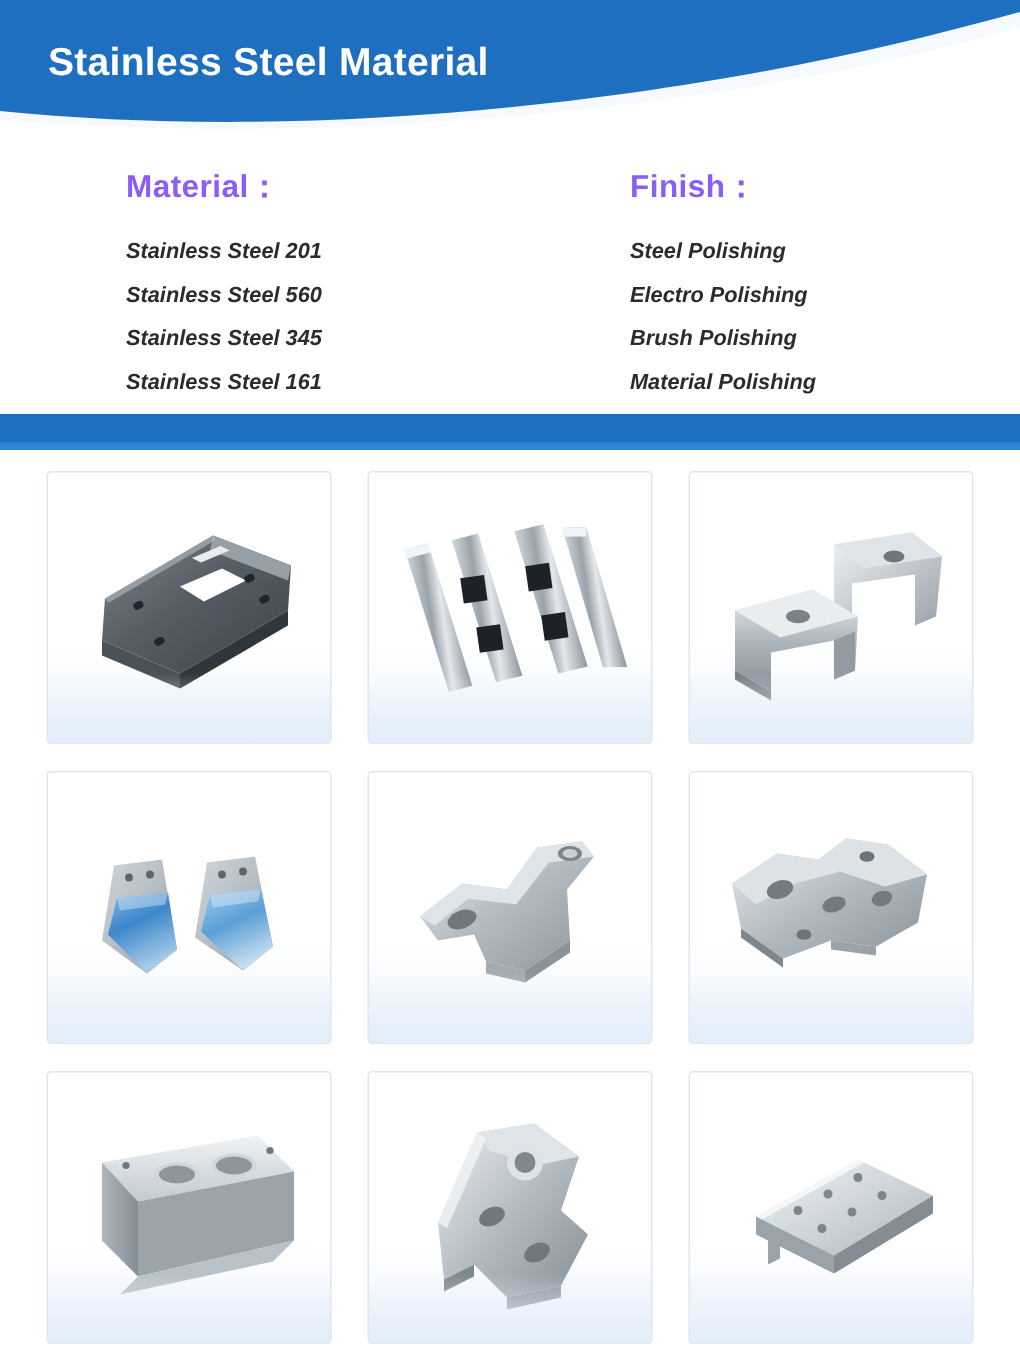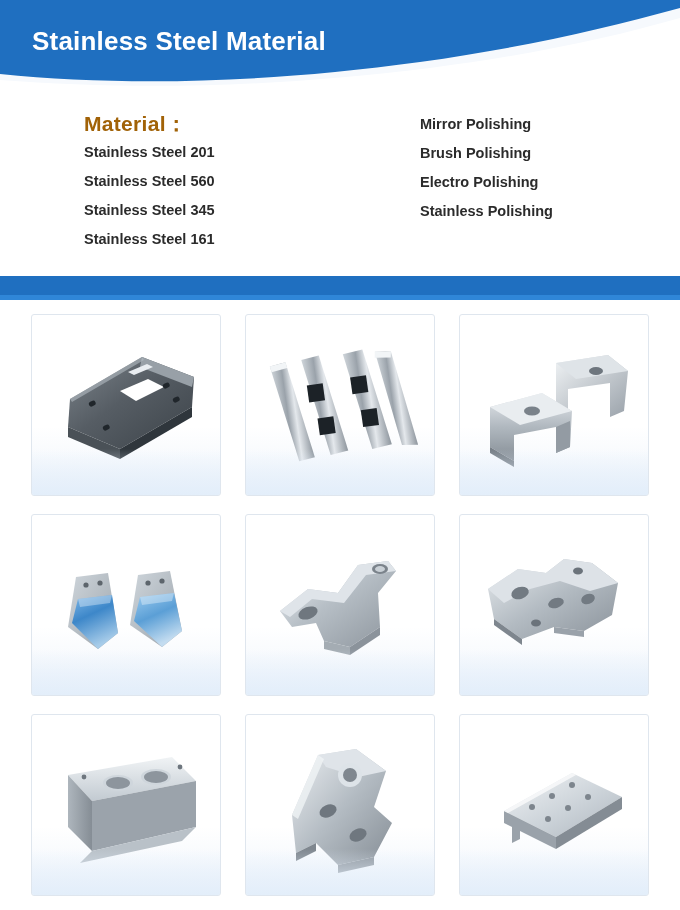--- a/index.html
+++ b/index.html
@@ -52,35 +52,36 @@
   .spec-col {
     position: absolute;
     top: 22px;
   }
   .spec-col.material { left: 84px; }
   .spec-col.finish { left: 420px; }
 
   .spec-head {
     font-size: 21px;
     font-weight: bold;
-    color: #a16207;
-    margin: 0 0 0 0;
+    color: #8b5cf6;
+    margin: 0 0 16px 0;
     letter-spacing: 0.3px;
   }
   .spec-list {
     list-style: none;
     margin: 0;
     padding: 0;
   }
   .spec-list li {
     font-size: 14.5px;
     font-weight: bold;
     color: #2b2b2b;
     line-height: 29px;
     white-space: nowrap;
+    font-style: italic;
   }
 
   
   .divider-bar {
     position: relative;
     width: 680px;
     height: 24px;
     background: #1f6fc0;
   }
   .divider-bar .stripe-light {
@@ -154,25 +155,26 @@
     <div class="spec-head">Material：</div>
     <ul class="spec-list">
       <li>Stainless Steel 201</li>
       <li>Stainless Steel 560</li>
       <li>Stainless Steel 345</li>
       <li>Stainless Steel 161</li>
     </ul>
   </div>
 
   <div class="spec-col finish">
+    <div class="spec-head">Finish：</div>
     <ul class="spec-list">
-      <li>Mirror Polishing</li>
+      <li>Steel Polishing</li>
+      <li>Electro Polishing</li>
       <li>Brush Polishing</li>
-      <li>Electro Polishing</li>
-      <li>Stainless Polishing</li>
+      <li>Material Polishing</li>
     </ul>
   </div>
 
 </div>
 
 <div class="divider-bar">
   <div class="stripe-light"></div>
 </div>
 
 <div class="gallery">

